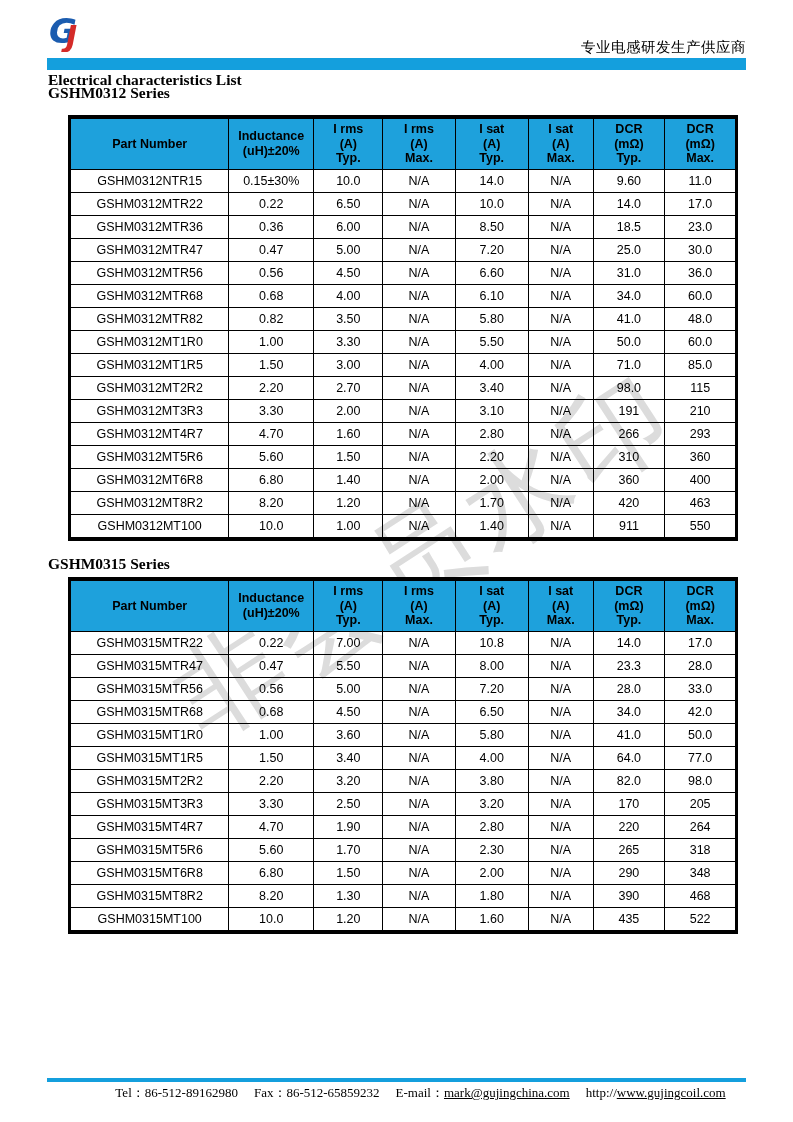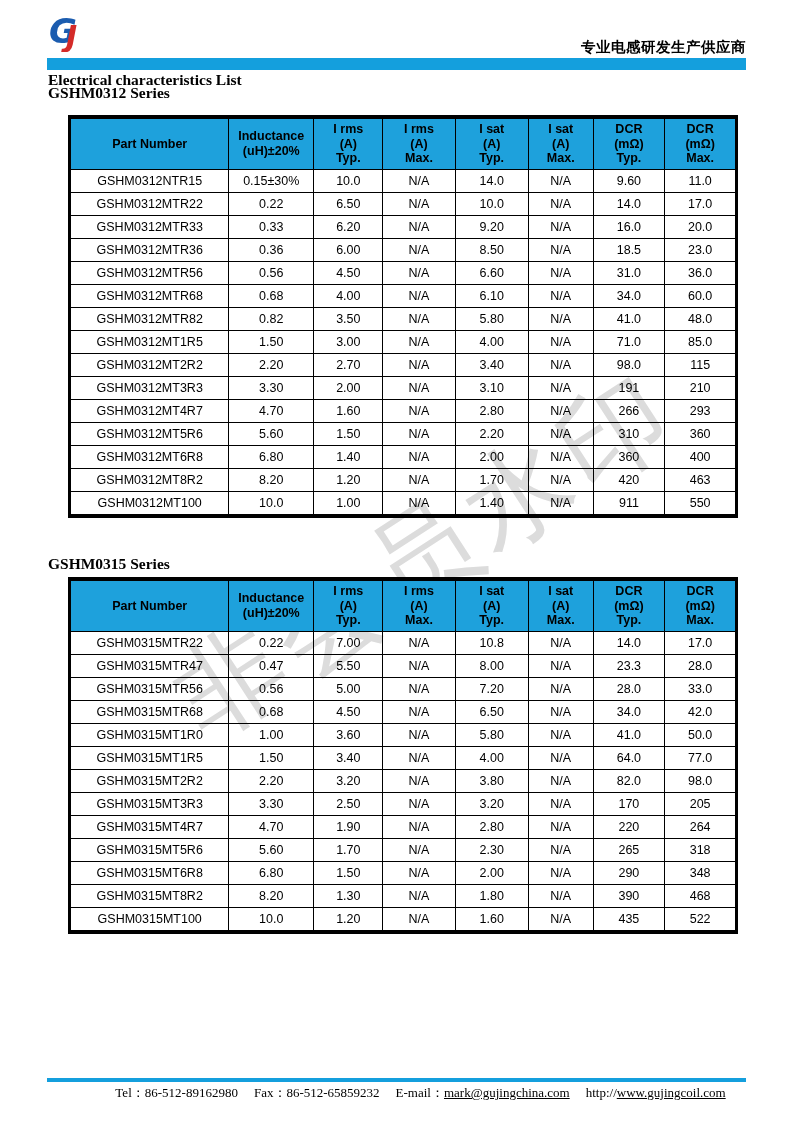--- a/index.html
+++ b/index.html
@@ -11,21 +11,21 @@
   }
 
   
   .logo-wrap { position:absolute; left:49px; top:12px; width:60px; }
   .logo-sub {
     font-size:8px; color:#c22a23; letter-spacing:1px;
     margin-top:1px; white-space:nowrap; font-weight:bold;
   }
   .tagline {
     position:absolute; right:47px; top:38px;
-    font-size:14.5px; font-weight:bold; letter-spacing:0.5px;
+    font-size:14.5px; font-weight:normal; letter-spacing:0.5px;
     white-space:nowrap;
   }
   .top-bar {
     position:absolute; left:47px; top:58px;
     width:699px; height:12px; background:#149fdd;
   }
 
   
   .watermark {
     position:absolute; left:55px; top:496px; width:740px;
@@ -137,40 +137,40 @@
         <td>GSHM0312MTR22</td>
         <td>0.22</td>
         <td>6.50</td>
         <td>N/A</td>
         <td>10.0</td>
         <td>N/A</td>
         <td>14.0</td>
         <td>17.0</td>
       </tr>
       <tr>
-        <td>GSHM0312MTR33</td>
-        <td>0.33</td>
-        <td>6.20</td>
-        <td>N/A</td>
-        <td>9.20</td>
-        <td>N/A</td>
-        <td>16.0</td>
-        <td>20.0</td>
-      </tr>
-      <tr>
         <td>GSHM0312MTR36</td>
         <td>0.36</td>
         <td>6.00</td>
         <td>N/A</td>
         <td>8.50</td>
         <td>N/A</td>
         <td>18.5</td>
         <td>23.0</td>
       </tr>
       <tr>
+        <td>GSHM0312MTR47</td>
+        <td>0.47</td>
+        <td>5.00</td>
+        <td>N/A</td>
+        <td>7.20</td>
+        <td>N/A</td>
+        <td>25.0</td>
+        <td>30.0</td>
+      </tr>
+      <tr>
         <td>GSHM0312MTR56</td>
         <td>0.56</td>
         <td>4.50</td>
         <td>N/A</td>
         <td>6.60</td>
         <td>N/A</td>
         <td>31.0</td>
         <td>36.0</td>
       </tr>
       <tr>
@@ -185,20 +185,30 @@
       </tr>
       <tr>
         <td>GSHM0312MTR82</td>
         <td>0.82</td>
         <td>3.50</td>
         <td>N/A</td>
         <td>5.80</td>
         <td>N/A</td>
         <td>41.0</td>
         <td>48.0</td>
+      </tr>
+      <tr>
+        <td>GSHM0312MT1R0</td>
+        <td>1.00</td>
+        <td>3.30</td>
+        <td>N/A</td>
+        <td>5.50</td>
+        <td>N/A</td>
+        <td>50.0</td>
+        <td>60.0</td>
       </tr>
       <tr>
         <td>GSHM0312MT1R5</td>
         <td>1.50</td>
         <td>3.00</td>
         <td>N/A</td>
         <td>4.00</td>
         <td>N/A</td>
         <td>71.0</td>
         <td>85.0</td>

